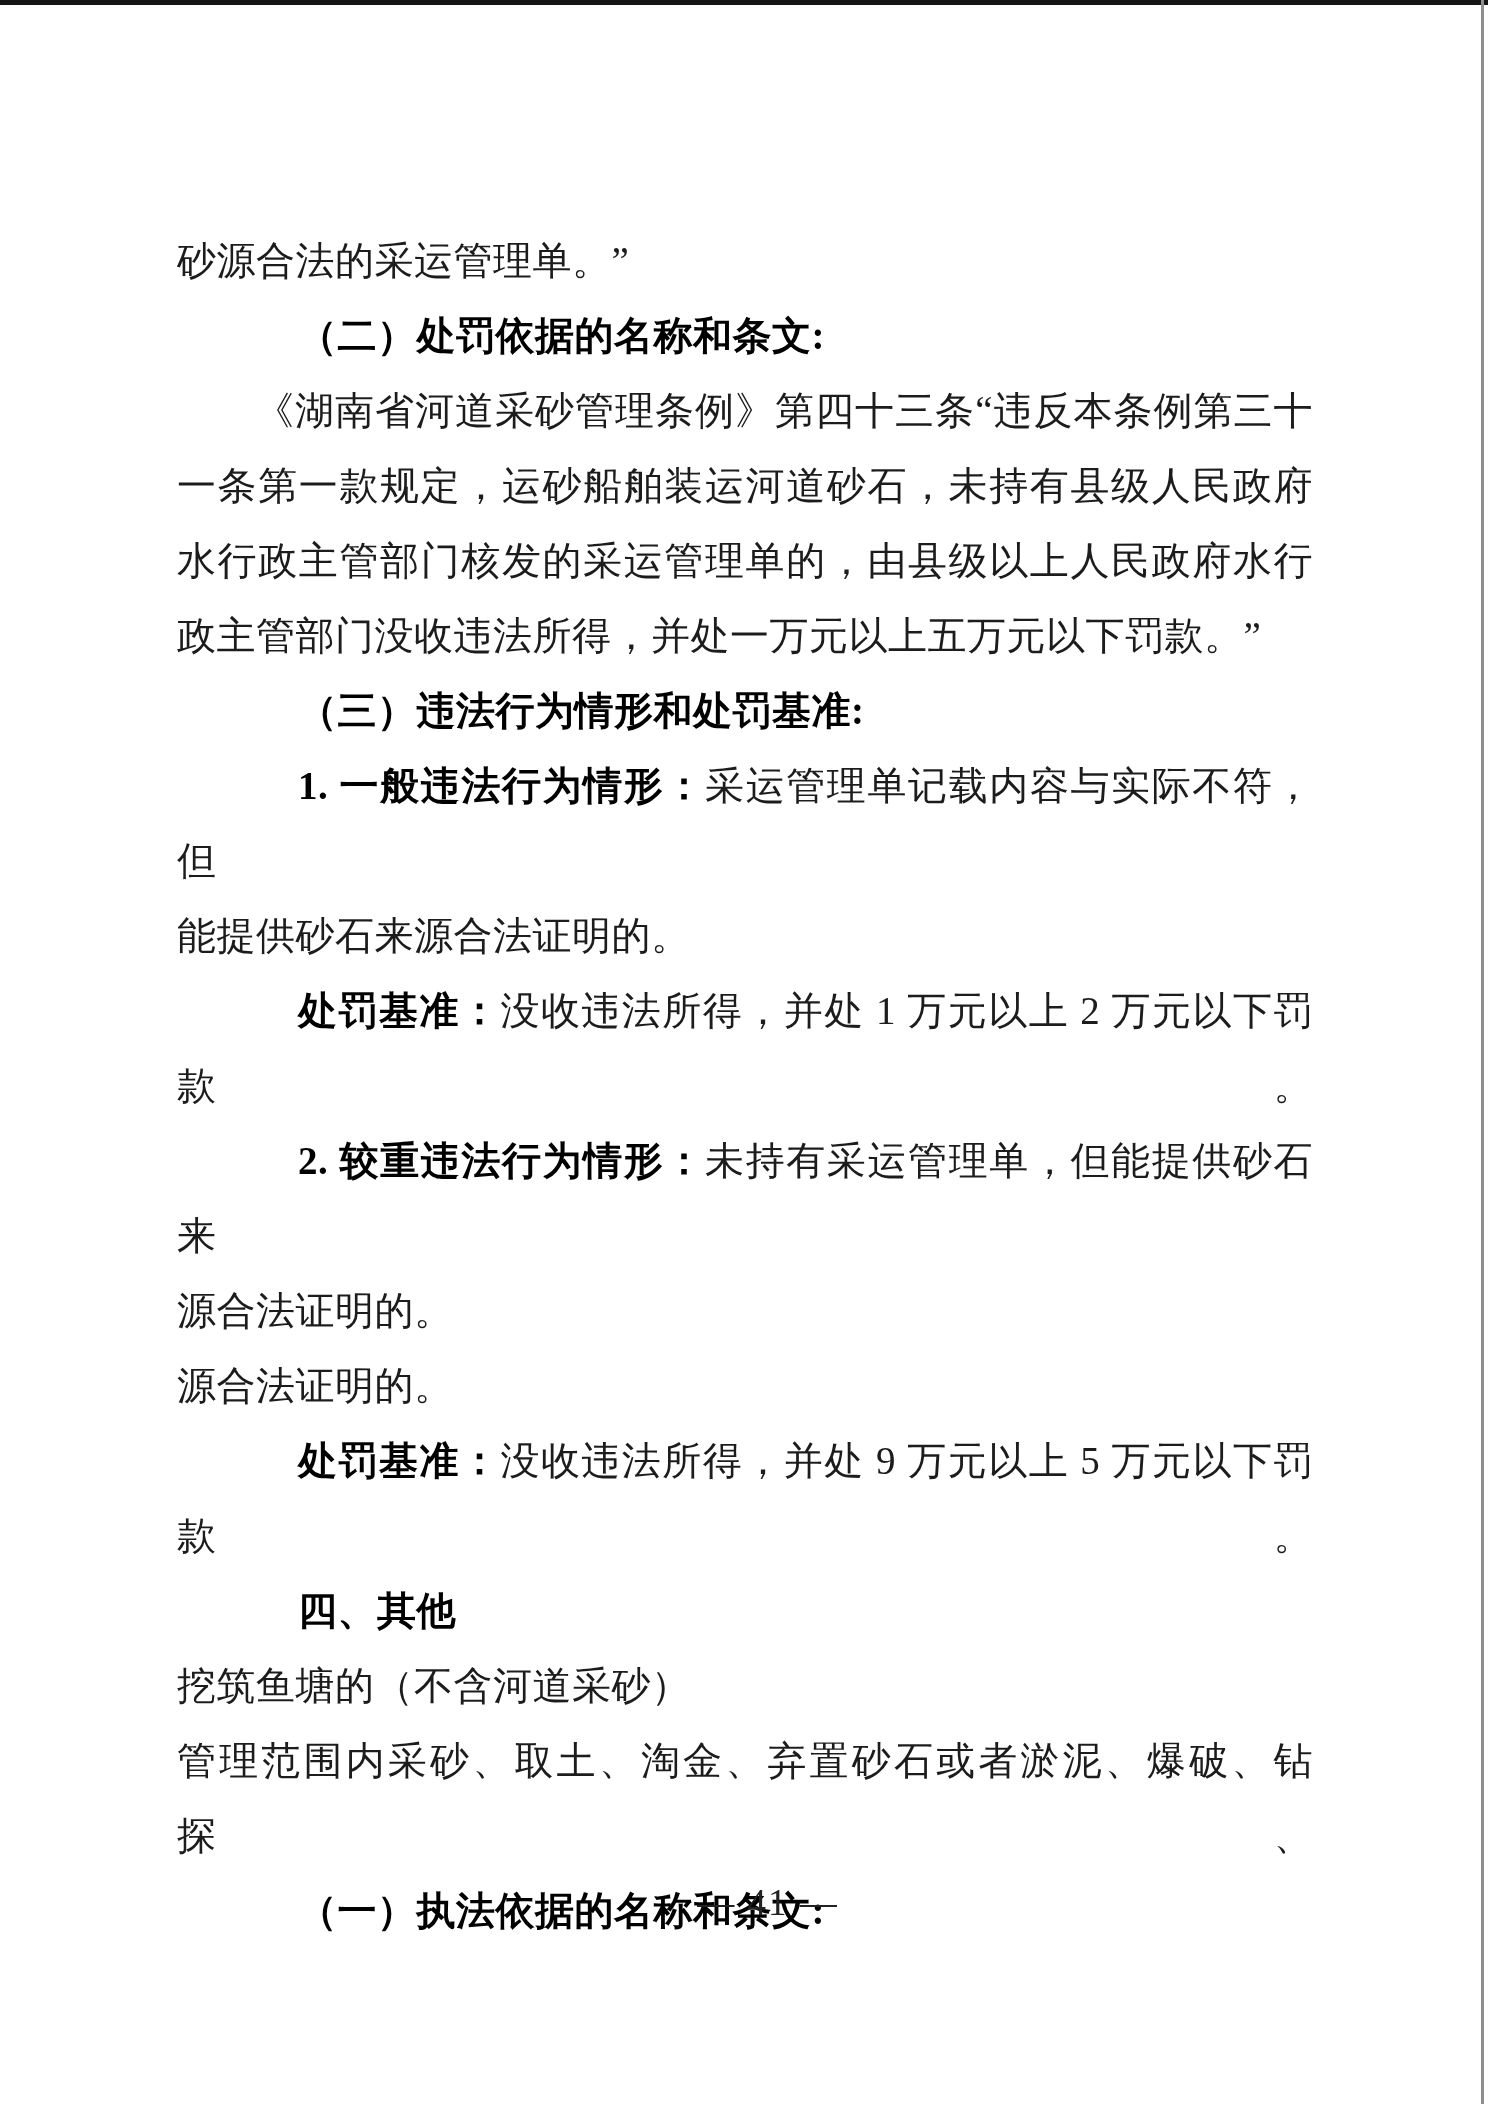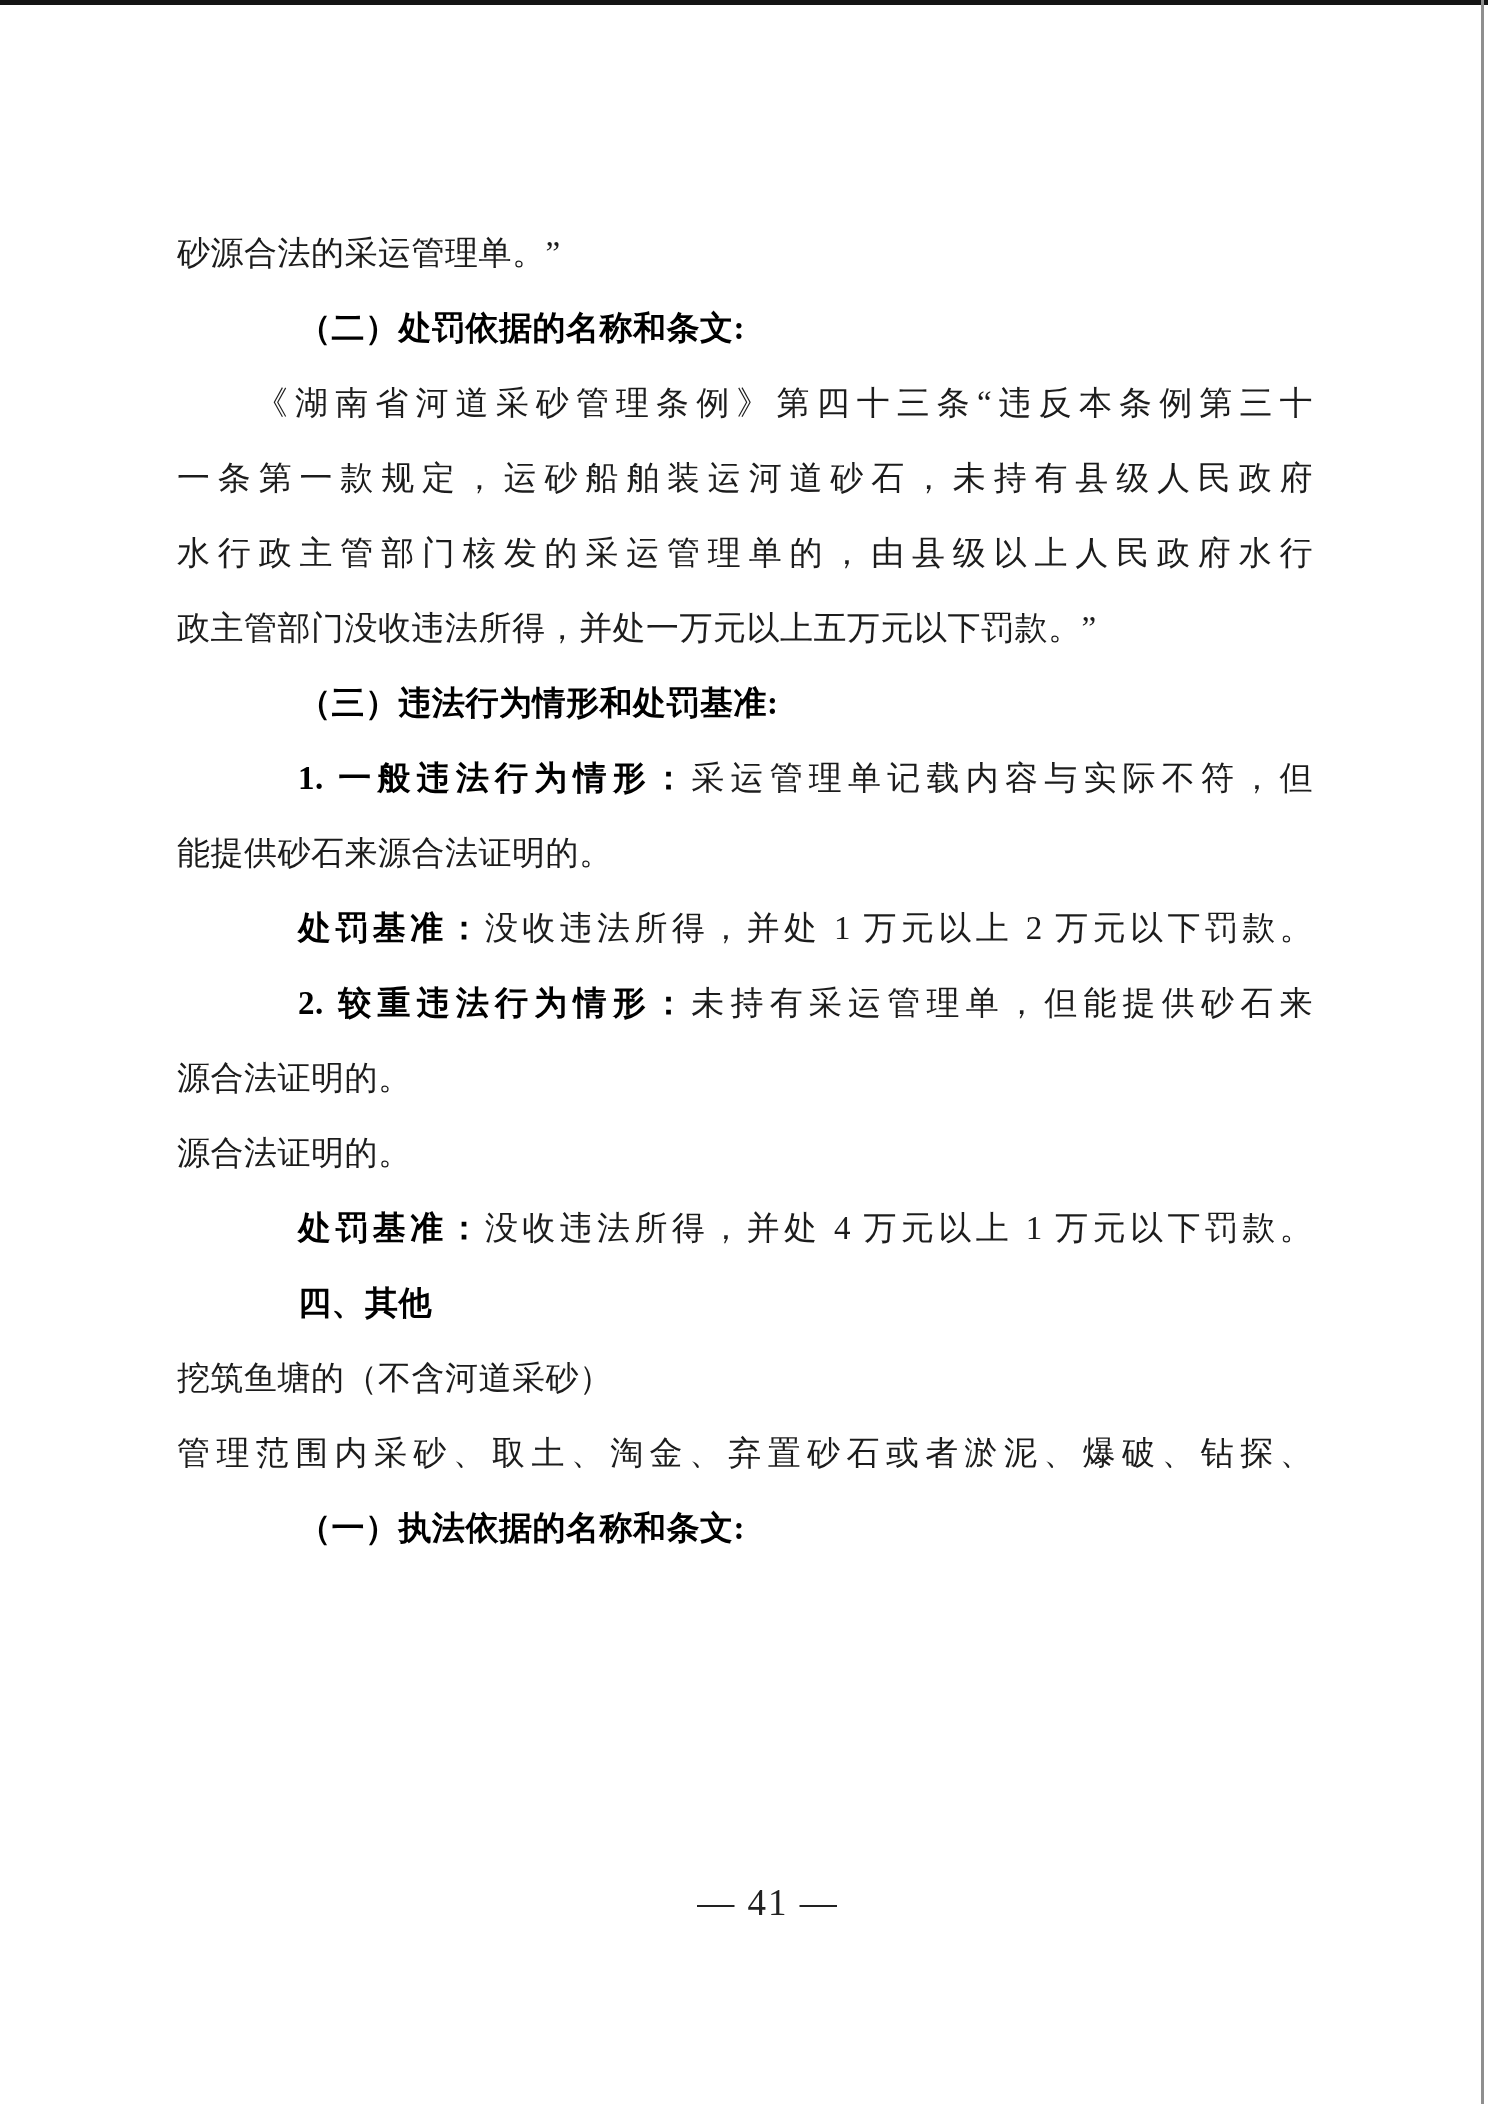--- a/index.html
+++ b/index.html
@@ -19,22 +19,22 @@
     width: 1488px; height: 5px;
     background: #141414;
   }
   .right-edge {
     position: absolute; top: 0; left: 1481px;
     width: 3px; height: 2104px;
     background: #8f8f8f;
   }
   .text-block {
     position: absolute;
-    left: 177px; top: 216px; width: 1136px;
-    font-size: 33px;
+    left: 177px; top: 223px; width: 1136px;
+    font-size: 39px;
     line-height: 75px;
     color: #1c1c1c;
     letter-spacing: 0.5px;
   }
   .line { text-align: left; white-space: nowrap; }
   .line.indent { text-indent: 78px; }
   .line.just {
     white-space: normal;
     text-align: justify;
     text-align-last: justify;
@@ -66,21 +66,21 @@
       <div class="line just"><span class="seg">一条第一款规定，运砂船舶装运河道砂石，未持有县级人民政府</span></div>
       <div class="line just"><span class="seg">水行政主管部门核发的采运管理单的，由县级以上人民政府水行</span></div>
       <div class="line"><span class="seg">政主管部门没收违法所得，并处一万元以上五万元以下罚款。”</span></div>
       <div class="line indent"><span class="seg bold">（三）违法行为情形和处罚基准:</span></div>
       <div class="line indent just"><span class="seg bold">1. 一般违法行为情形：</span><span class="seg">采运管理单记载内容与实际不符，但</span></div>
       <div class="line"><span class="seg">能提供砂石来源合法证明的。</span></div>
       <div class="line indent just"><span class="seg bold">处罚基准：</span><span class="seg">没收违法所得，并处 1 万元以上 2 万元以下罚款。</span></div>
       <div class="line indent just"><span class="seg bold">2. 较重违法行为情形：</span><span class="seg">未持有采运管理单，但能提供砂石来</span></div>
       <div class="line"><span class="seg">源合法证明的。</span></div>
       <div class="line"><span class="seg">源合法证明的。</span></div>
-      <div class="line indent just"><span class="seg bold">处罚基准：</span><span class="seg">没收违法所得，并处 4 万元以上 1 万元以下罚款。</span></div>
+      <div class="line indent just"><span class="seg bold">处罚基准：</span><span class="seg">没收违法所得，并处 9 万元以上 5 万元以下罚款。</span></div>
       <div class="line indent"><span class="seg bold">四、其他</span></div>
       <div class="line"><span class="seg">挖筑鱼塘的（不含河道采砂）</span></div>
       <div class="line just"><span class="seg">管理范围内采砂、取土、淘金、弃置砂石或者淤泥、爆破、钻探、</span></div>
       <div class="line indent"><span class="seg bold">（一）执法依据的名称和条文:</span></div>
       <div class="line indent just"></div>
     </main>
   <footer class="page-number">— 41 —</footer>
 </div>
 
 </body></html>

